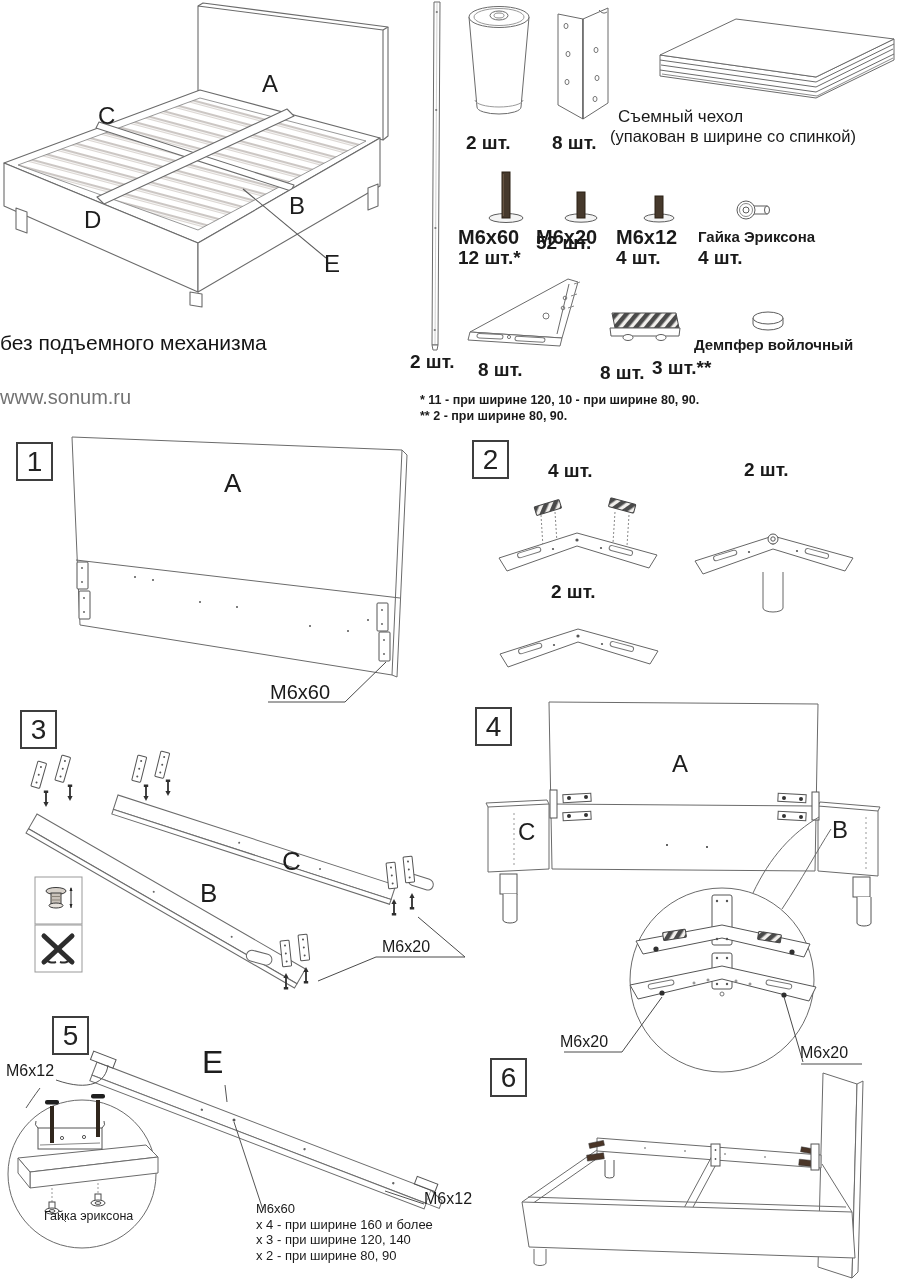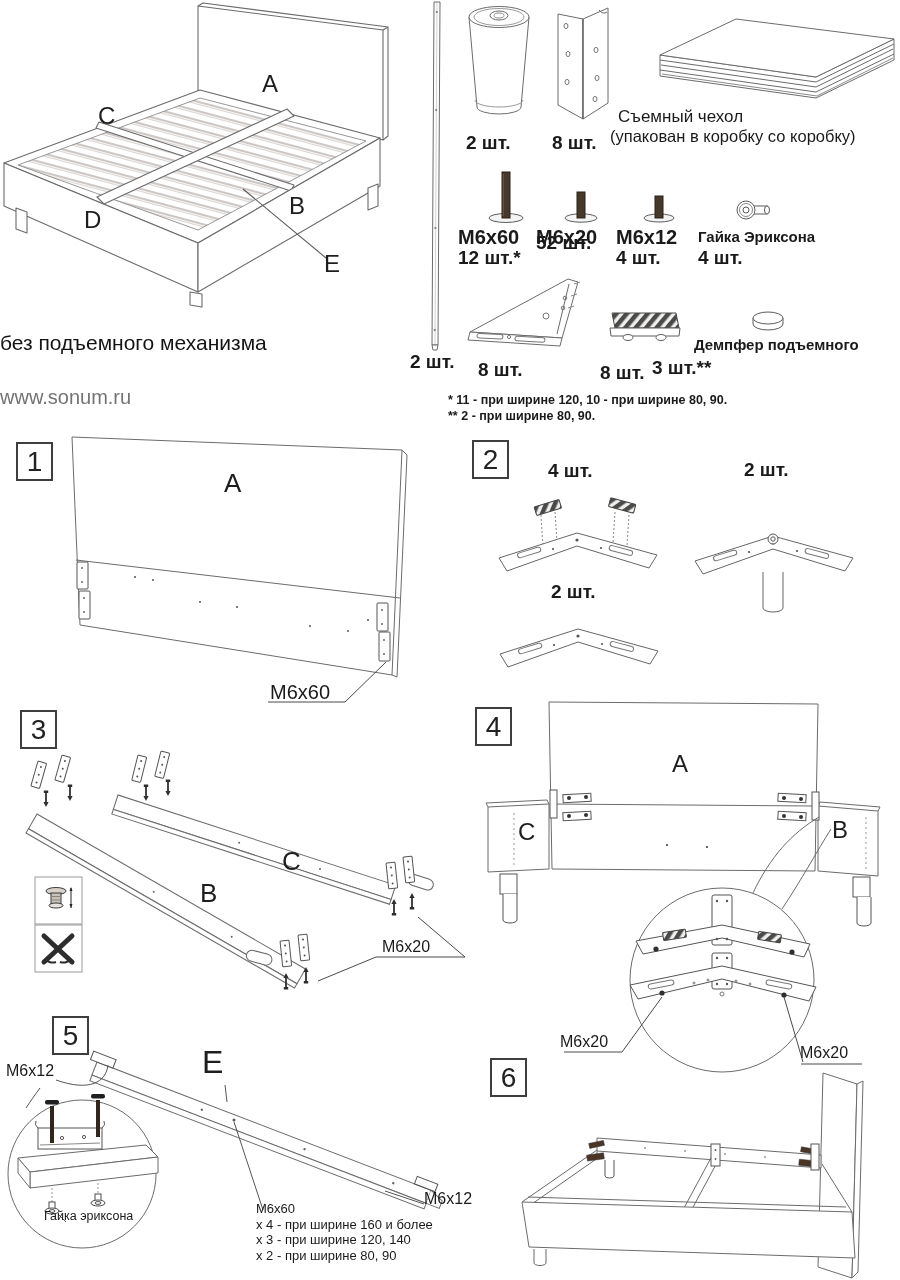--- a/index.html
+++ b/index.html
@@ -9,21 +9,21 @@
   svg{position:absolute;overflow:visible;}
   .ctr{text-align:left;}
   .title{font-size:21px;line-height:26px;color:#141414;}
   .site{font-size:20px;color:#737373;}
   .qty{font-size:19px;font-weight:bold;white-space:nowrap;}
   .qty2{font-size:19px;font-weight:600;white-space:nowrap;}
   .pname{font-size:20px;font-weight:bold;white-space:nowrap;}
   .pname-sm{font-size:15px;font-weight:bold;white-space:nowrap;}
   .covertitle{font-size:17px;font-weight:normal;}
   .covernote{font-size:16.5px;}
-  .fnote{font-size:12.5px;font-weight:bold;line-height:16px;white-space:nowrap;margin-left:28px;}
+  .fnote{font-size:12.5px;font-weight:bold;line-height:16px;white-space:nowrap;}
   .stepnum{width:33px;height:35px;border:2px solid #3e3e3e;background:#fff;
            display:flex;align-items:center;justify-content:center;
            font-size:28px;color:#222;}
   .dlbl{font-size:24px;color:#1d1d1d;}
   .dlbl-lg{font-size:26px;color:#1d1d1d;}
   .dlbl-xl{font-size:32px;color:#1d1d1d;}
   .co-lg{font-size:20px;white-space:nowrap;}
   .co{font-size:16px;white-space:nowrap;}
   .nutlbl{font-size:12.5px;white-space:nowrap;}
   .note13{font-size:13px;line-height:15.5px;white-space:nowrap;}
@@ -150,21 +150,21 @@
       <polygon points="4,41 160,63 238,25 238,46 160,84 4,62"></polygon>
       <polygon points="80,5 238,25 160,63 4,41"></polygon>
       <polyline points="4,46 160,68 238,30" fill="none"></polyline>
       <polyline points="5,51 160,73 237,35" fill="none"></polyline>
       <polyline points="4,56 160,78 238,40" fill="none"></polyline>
       <polyline points="6,60 161,82 237,44" fill="none" stroke="#8a8a8a"></polyline>
     </g>
   </svg>
   <div class="abs" style="left:610px;top:107px;width:290px">
     <div class="covertitle" style="margin-left:8px">Съемный чехол</div>
-    <div class="covernote">(упакован в коробку со коробку)</div>
+    <div class="covernote">(упакован в ширине со спинкой)</div>
   </div>
 
   <svg style="left:482px;top:170px" width="48" height="56" viewBox="0 0 48 56">
     <ellipse cx="24" cy="48" rx="17" ry="4.5" fill="#f4f4f4" stroke="#5c5c5c"></ellipse>
     <rect x="20" y="2" width="8" height="46" fill="#46392c" stroke="#2a2015"></rect>
     <line x1="21.3" y1="4" x2="21.3" y2="46" stroke="#6e5c49" stroke-width="1"></line>
   </svg>
   <span class="abs pname ctr" style="left:458px;top:226px;width:88px">M6x60</span>
   <span class="abs qty ctr" style="left:458px;top:247px;width:88px">12 шт.*</span>
 
@@ -215,21 +215,21 @@
     <polygon points="4,18 74,18 73,26 5,26" fill="#fff" stroke="#5c5c5c"></polygon>
     <ellipse cx="22" cy="27.5" rx="5" ry="3" fill="#fff" stroke="#5c5c5c"></ellipse>
     <ellipse cx="55" cy="27.5" rx="5" ry="3" fill="#fff" stroke="#5c5c5c"></ellipse>
   </svg>
   <span class="abs qty ctr" style="left:600px;top:362px;width:80px">8 шт.</span>
 
   <svg style="left:750px;top:308px" width="36" height="28" viewBox="0 0 36 28">
     <path d="M3,10 v6 a15,6 0 0 0 30,0 v-6" fill="#fff" stroke="#5c5c5c"></path>
     <ellipse cx="18" cy="10" rx="15" ry="6" fill="#fff" stroke="#5c5c5c"></ellipse>
   </svg>
-  <span class="abs pname-sm ctr" style="left:694px;top:336px;width:172px">Демпфер подъемного</span>
+  <span class="abs pname-sm ctr" style="left:694px;top:336px;width:172px">Демпфер войлочный</span>
   <span class="abs qty ctr" style="left:652px;top:357px;width:172px">3 шт.**</span>
 
   <div class="abs fnote" style="left:420px;top:392px">* 11 - при ширине 120, 10 - при ширине 80, 90.</div>
   <div class="abs fnote" style="left:420px;top:408px">** 2 - при ширине 80, 90.</div>
 </div>
 
 <div>
   <div class="abs stepnum" style="left:16px;top:442px">1</div>
   <svg style="left:60px;top:430px" width="360" height="285" viewBox="0 0 360 285">
     <g stroke="#6b6b6b" fill="#fff" stroke-linejoin="round">

